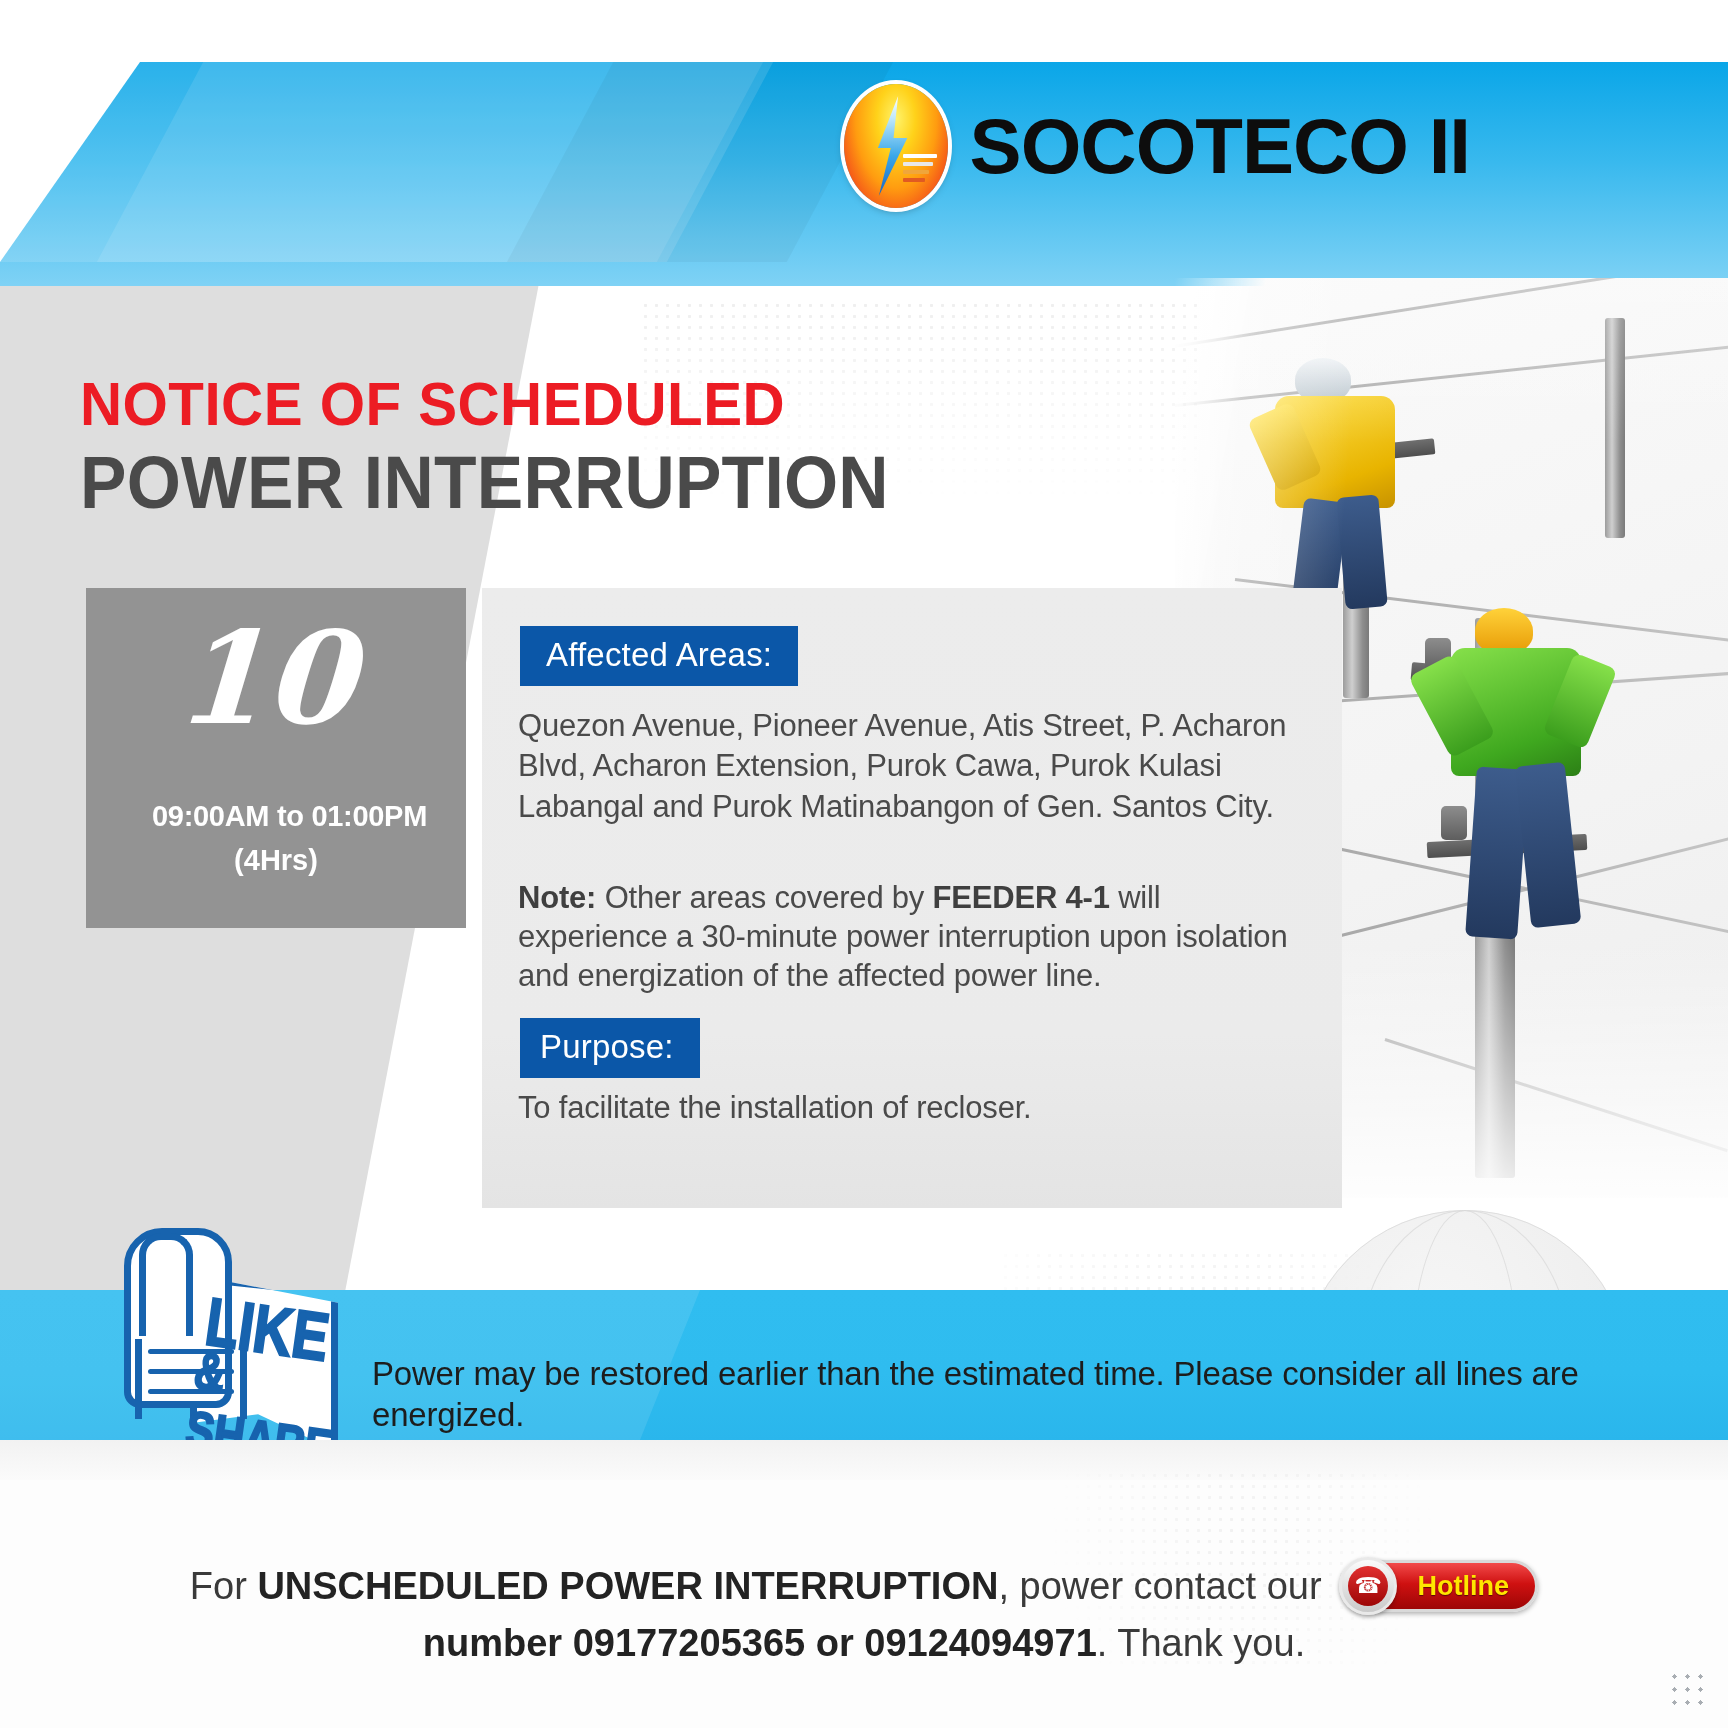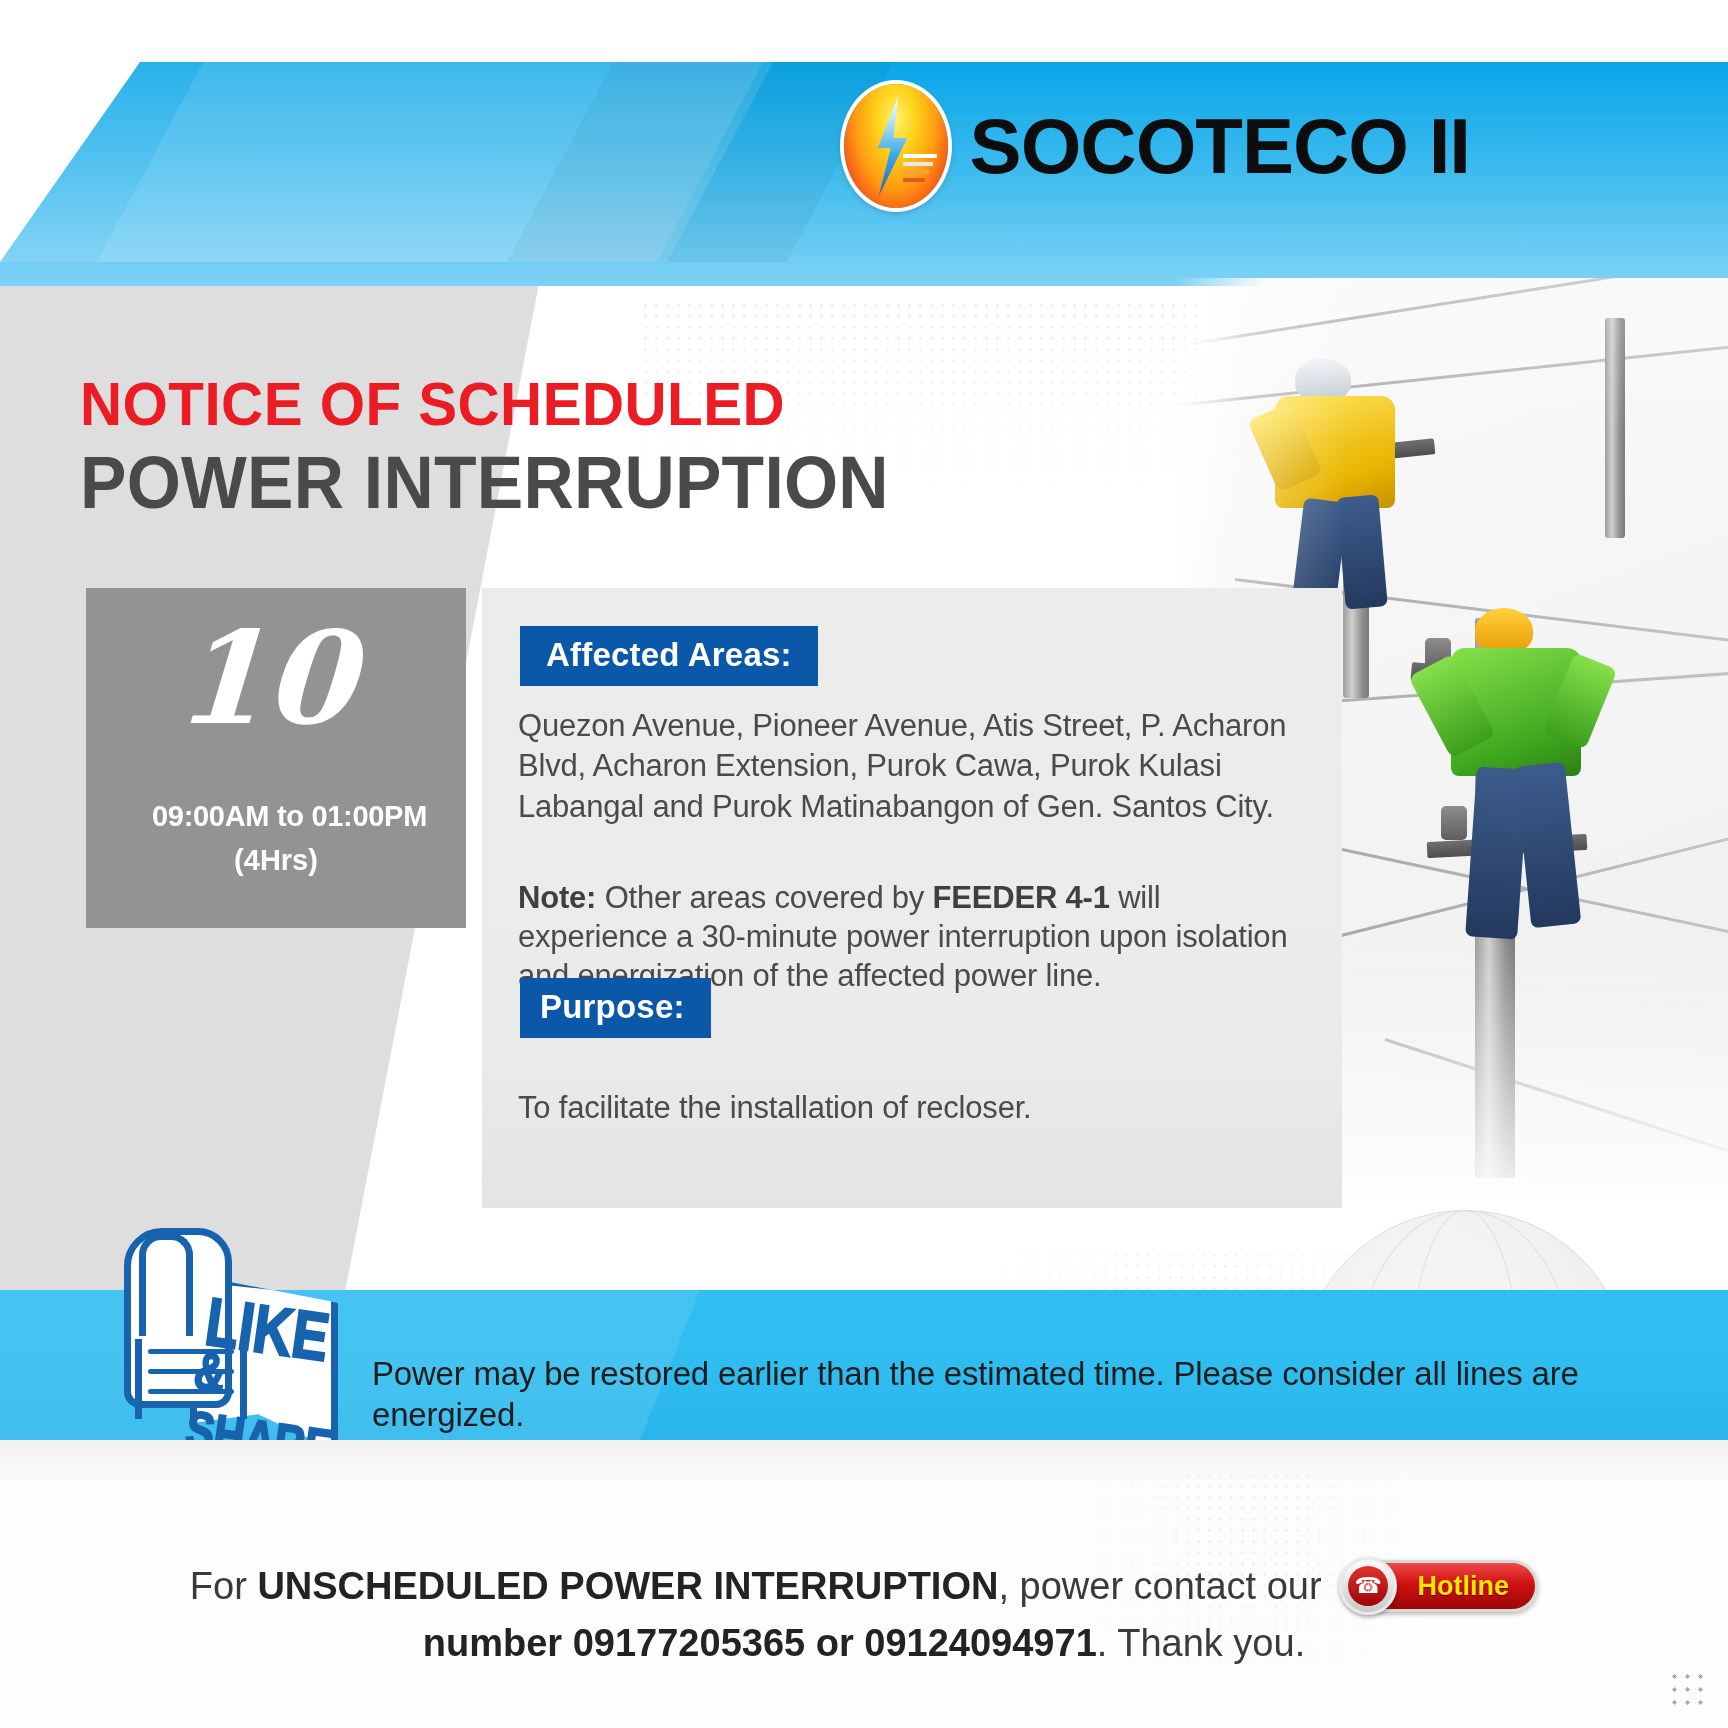--- a/index.html
+++ b/index.html
@@ -163,25 +163,25 @@
     font-size:29px; font-weight:bold;
   }
 
   
   .card {
     position:absolute; left:482px; top:588px; width:860px; height:620px;
     background:linear-gradient(180deg,#ececec 0%, #ebebeb 72%, #e4e4e4 100%);
   }
   .tag {
     display:inline-block; background:#0b57a8; color:#ffffff;
-    font-size:33px; font-weight:bold; letter-spacing:.2px;
+    font-size:33px; font-weight:normal; letter-spacing:.2px;
     padding:10px 26px 12px 26px;
   }
   .tag-affected { position:absolute; left:38px; top:38px; }
-  .tag-purpose  { position:absolute; left:38px; top:390px;padding-left:20px; }
+  .tag-purpose  { position:absolute; left:38px; top:430px;padding-left:20px; }
 
   .body-text {
     position:absolute; color:#4a4a4a; font-size:31px; line-height:1.30;
     letter-spacing:-.2px;
   }
   .areas { left:36px; top:118px; width:790px; }
   .note  { left:36px; top:290px; width:790px; line-height:1.26; }
   .note b { color:#3f3f3f;margin-top:43px; }
   .purpose-text { left:36px; top:500px; width:790px; }
 

